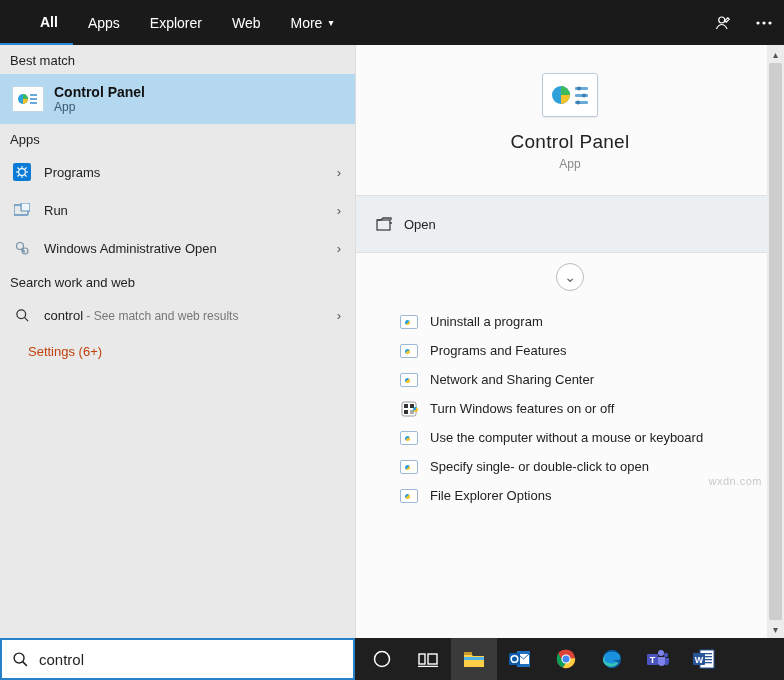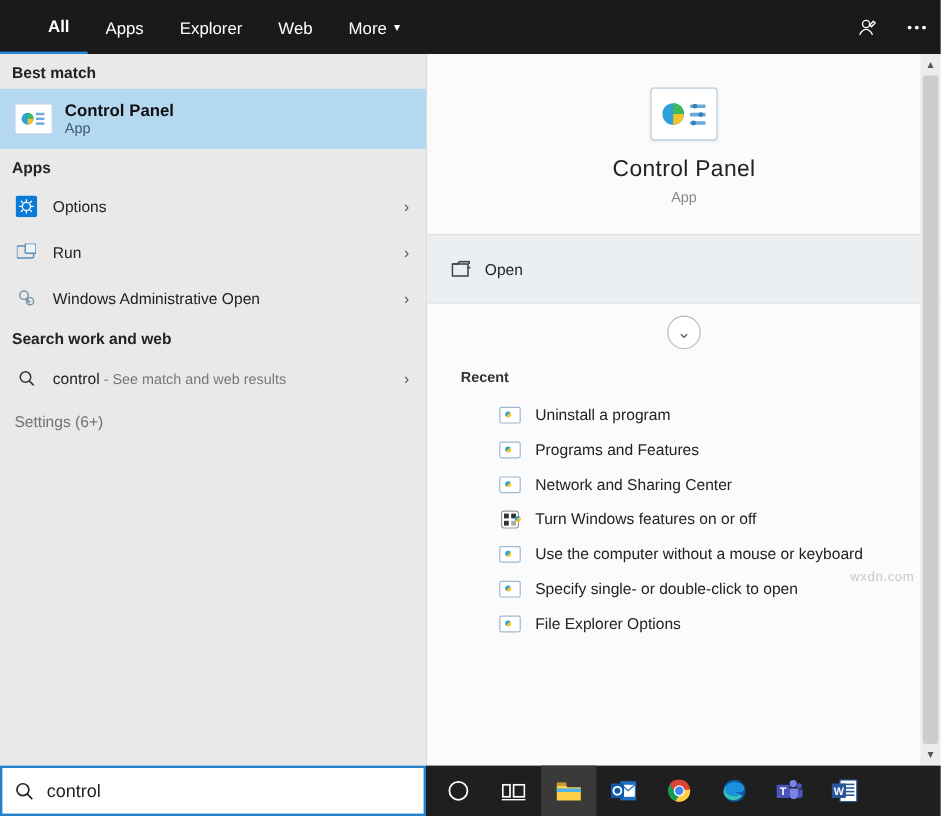--- a/index.html
+++ b/index.html
@@ -11,43 +11,43 @@
   .tabbar .tab.active { border-bottom: 2px solid #2588d8; font-weight: 600; padding-left: 40px; }
   .tabbar .spacer { flex: 1; }
   .tabbar .topicon { width: 40px; height: 45px; display:flex; align-items:center; justify-content:center; cursor:pointer; color:#fff; }
   .tabbar .moreicon svg { fill:#fff; }
 
   
   .main { display: flex; height: 593px; }
 
   
   .left { width: 355px; background: #e9e9e9; overflow-y: auto; position:relative; }
-  .section-header { font-size: 13px; font-weight: 700; padding: 8px 10px 6px 10px; color: #222; }
+  .section-header { font-size: 13px; font-weight: 400; padding: 8px 10px 6px 10px; color: #222; }
   .best-match { background:#b4d8f0; padding:10px 12px; display:flex; align-items:center; gap:10px; }
   .best-match .icon-box { width:32px; height:26px; background:#fff; border:1px solid #c3d7e8; display:flex; align-items:center; justify-content:center; border-radius:2px; }
   .best-match .title { font-weight:700; font-size:14px; color:#111; }
   .best-match .sub { font-size:12px; color:#3a5a73; }
   .list-item { height:38px; display:flex; align-items:center; padding:0 12px; font-size:13px; color:#222; cursor:pointer; gap:12px; position:relative; }
   .list-item .li-icon { width:20px; display:flex; align-items:center; justify-content:center; }
   .list-item .chevron { position:absolute; right:14px; color:#555; }
   .web-item .q { font-size:13px; }
   .web-item .hint { font-size:12px; color:#777; }
-  .settings-more { padding: 10px 12px; font-size:13px; color:#737373; }
+  .settings-more { padding: 10px 28px; font-size:13px; color:#c2410c; }
 
   
   .right { flex:1; background:#fbfbfb; position:relative; border-left:1px solid #ddd; overflow:hidden; }
   .preview-head { text-align:center; padding:28px 0 12px 0; }
   .cp-icon-lg { width:56px; height:44px; margin:0 auto 14px auto; background:#fff; border:1px solid #bcd; display:flex; align-items:center; justify-content:center; border-radius:3px; box-shadow:0 1px 2px rgba(0,0,0,.08); }
   .preview-title { font-size:19px; font-weight:400; color:#222; letter-spacing:.3px; }
   .preview-sub { font-size:12px; color:#888; margin-top:4px; }
   .action-row { height:58px; background:#eceff2; display:flex; align-items:center; padding:0 20px; gap:12px; font-size:13px; color:#222; margin-top:12px; border-top:1px solid #e0e0e0; border-bottom:1px solid #e0e0e0; cursor:pointer; }
   .expand-circle { width:28px; height:28px; border:1px solid #bbb; border-radius:50%; display:flex; align-items:center; justify-content:center; margin:10px auto 0 auto; background:#fff; cursor:pointer; }
   .recent-block { padding:16px 28px 0 28px; }
   .recent-title { font-size:12px; font-weight:600; color:#333; margin-bottom:10px; }
-  .recent-item { display:flex; align-items:center; gap:12px; font-size:13px; color:#222; padding:7px 16px; cursor:pointer;margin-left:16px; }
+  .recent-item { display:flex; align-items:flex-end; gap:12px; font-size:13px; color:#222; padding:7px 16px; cursor:pointer; }
   .mini-cp-icon { width:18px; height:14px; background:#fff; border:1px solid #9cb8d4; border-radius:2px; flex:none; display:flex; align-items:center; justify-content:center; }
   .mini-cp-icon::after { content:""; display:block; width:5px; height:5px; background:linear-gradient(135deg,#2ea0da 50%,#f4c22b 50%); border-radius:50%; margin-left:-4px; }
   .mini-dots { border:none; background:transparent; width:18px; height:14px; }
   .mini-dots svg { width:16px;height:16px;}
   .scrollbar-stub { position:absolute; right:0; top:0; width:17px; height:100%; background:#ececec; }
   .scrollbar-stub .thumb { position:absolute; top:18px; left:2px; right:2px; bottom:18px; background:#cdcdcd; border-radius:2px; }
   .scrollbar-stub .arrow { position:absolute; left:0; right:0; height:18px; display:flex; align-items:center; justify-content:center; color:#555; font-size:10px;}
   .scrollbar-stub .arrow.up{top:0;} .scrollbar-stub .arrow.down{bottom:0;}
 
   
@@ -126,21 +126,21 @@
               <line x1="12" y1="17" x2="12" y2="20"></line>
               <line x1="4" y1="12" x2="7" y2="12"></line>
               <line x1="17" y1="12" x2="20" y2="12"></line>
               <line x1="6" y1="6" x2="8" y2="8"></line>
               <line x1="16" y1="16" x2="18" y2="18"></line>
               <line x1="18" y1="6" x2="16" y2="8"></line>
               <line x1="8" y1="16" x2="6" y2="18"></line>
             </g>
           </svg>
       </span>
-      <span>Options</span>
+      <span>Programs</span>
       <span class="chevron">›</span>
     </div>
 
     <div class="list-item">
       <span class="li-icon">
         <svg width="16" height="14" viewBox="0 0 16 14">
             <rect x="0" y="2" width="14" height="10" rx="1" fill="none" stroke="#5c8fbd" stroke-width="1.3"></rect>
             <rect x="7" y="0" width="9" height="8" rx="1" fill="#eef6fc" stroke="#5c8fbd" stroke-width="1.2"></rect>
           </svg>
       </span>
@@ -207,21 +207,20 @@
           </svg>
       </span>
       <span>Open</span>
     </div>
 
     <div class="expand-circle">
       <span style="font-size:14px;color:#666;">⌄</span>
     </div>
 
     <div class="recent-block">
-      <div class="recent-title">Recent</div>
 
       <div class="recent-item">
           <span class="mini-cp-icon"></span>
           <span>Uninstall a program</span>
         </div>
       <div class="recent-item">
           <span class="mini-cp-icon"></span>
           <span>Programs and Features</span>
         </div>
       <div class="recent-item">

